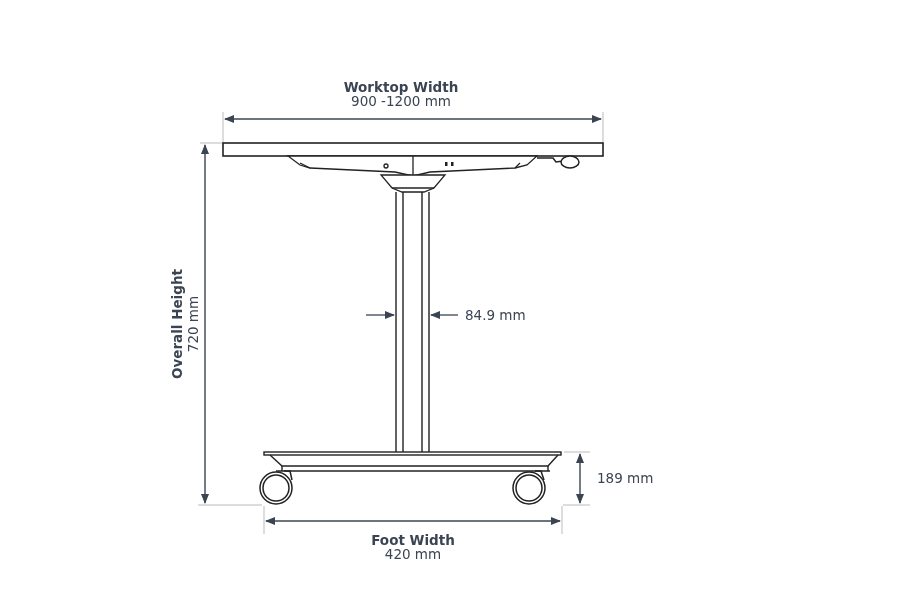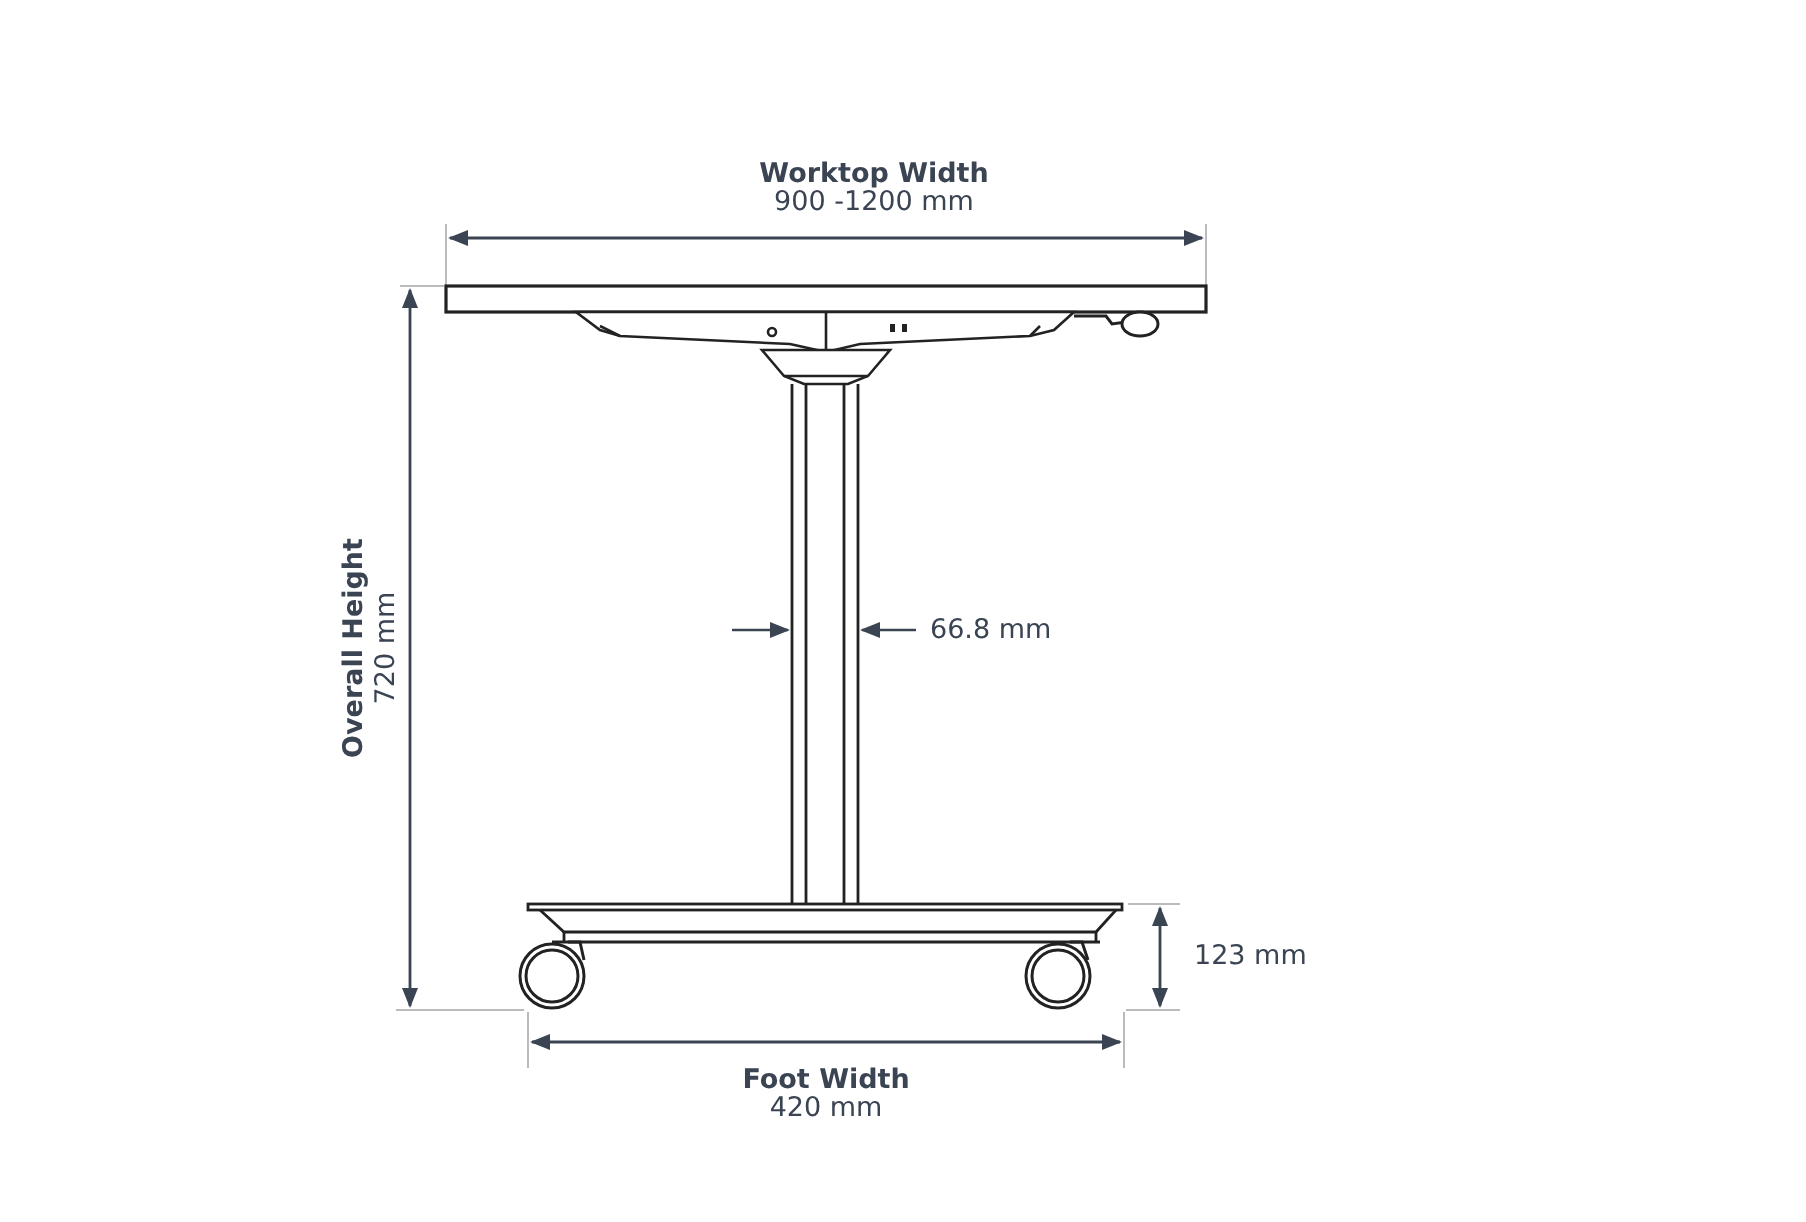--- a/index.html
+++ b/index.html
@@ -98,30 +98,30 @@
     <line x1="580" y1="454" x2="580" y2="503" stroke="#3b4452" stroke-width="1.4" marker-start="url(#ahs)" marker-end="url(#ah)"></line>
   </g>
 
   <g>
     <line x1="264" y1="506" x2="264" y2="534" stroke="#bbb" stroke-width="1"></line>
     <line x1="562" y1="506" x2="562" y2="534" stroke="#bbb" stroke-width="1"></line>
     <line x1="266" y1="521" x2="560" y2="521" stroke="#3b4452" stroke-width="1.4" marker-start="url(#ahs)" marker-end="url(#ah)"></line>
   </g>
 </svg>
 
-<div class="lbl center" style="left:437px; top:80px;">
+<div class="lbl center" style="left:401px; top:80px;">
   <div class="title">Worktop Width</div>
   <div class="value">900 -1200 mm</div>
 </div>
 
 <div class="rot" style="left:185px; top:324px;">
   <div class="title">Overall Height</div>
   <div class="value">720 mm</div>
 </div>
 
-<div class="lbl value" style="left:465px; top:308px;">66.8 mm</div>
+<div class="lbl value" style="left:465px; top:308px;">84.9 mm</div>
 
-<div class="lbl value" style="left:597px; top:471px;">123 mm</div>
+<div class="lbl value" style="left:597px; top:471px;">189 mm</div>
 
 <div class="lbl center" style="left:413px; top:533px;text-align:center;">
   <div class="title">Foot Width</div>
   <div class="value">420 mm</div>
 </div>
 
 </body></html>

